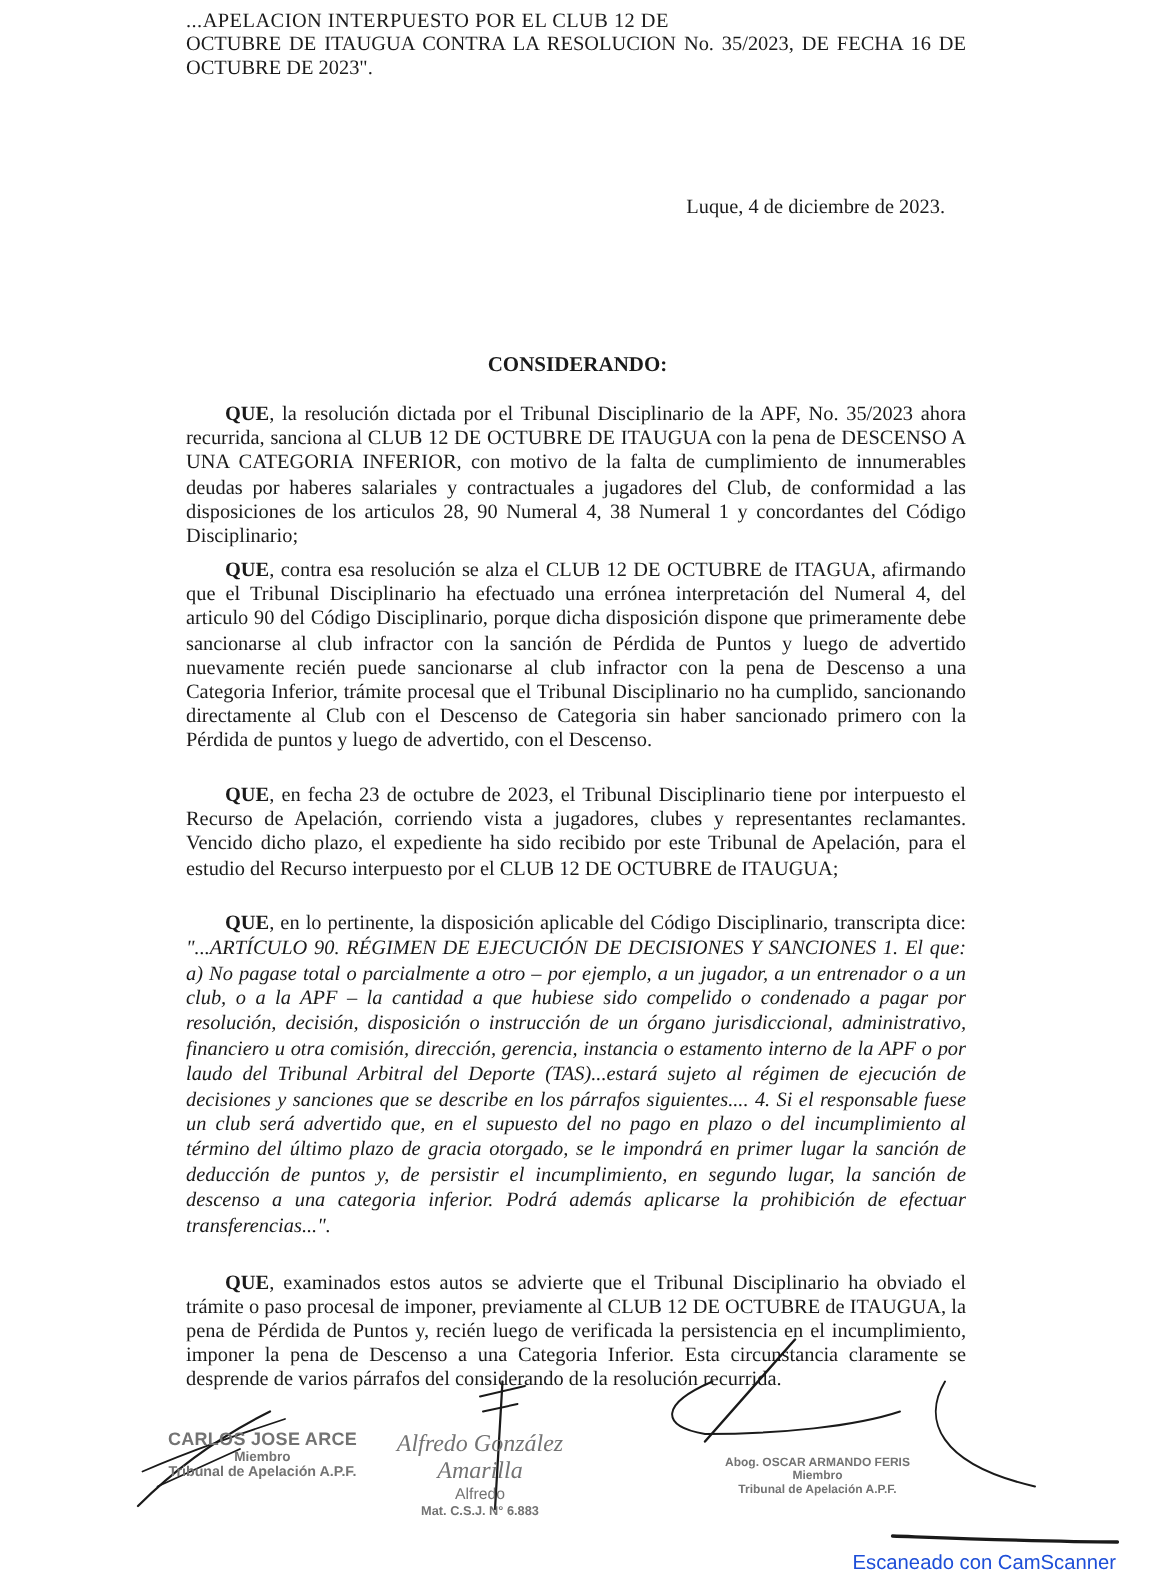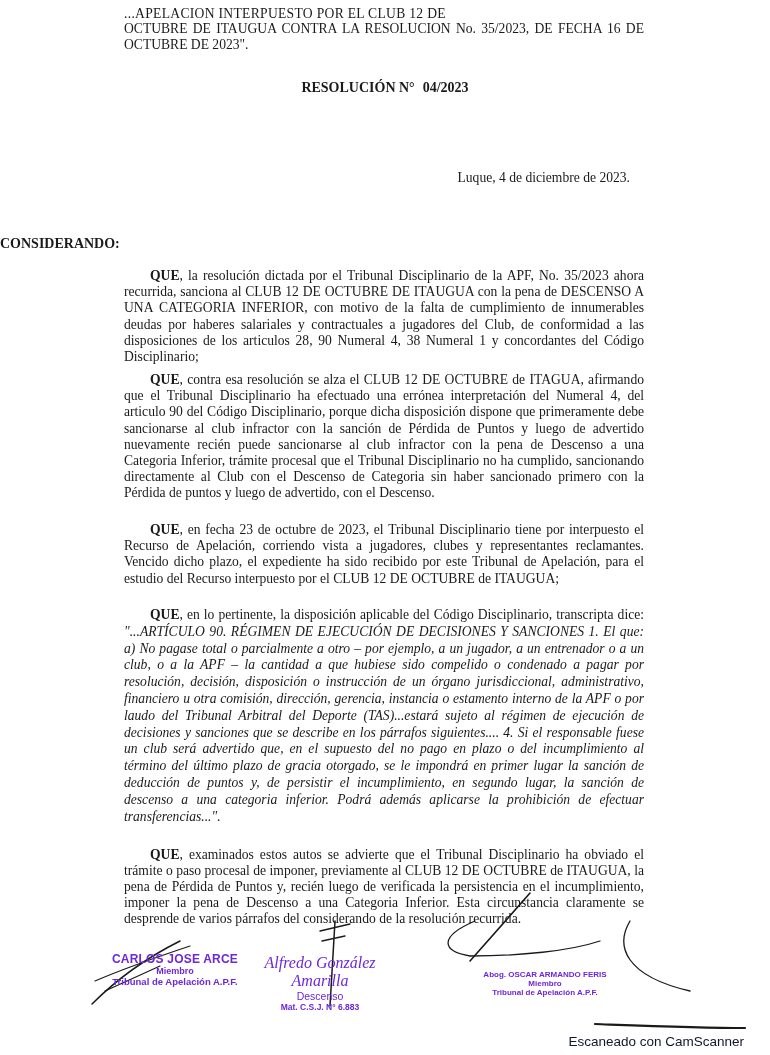--- a/index.html
+++ b/index.html
@@ -8,59 +8,56 @@
     background: #ffffff; position: relative;
     font-family: "Liberation Serif", "DejaVu Serif", serif;
     color: #1a1a1a;
   }
   .page { position: absolute; left: 0; top: 16px; width: 770px; height: 1055px; }
   .blk { position: absolute; left: 124px; width: 520px; font-size: 13.6px; line-height: 16.2px; text-align: justify; }
   .cut-line { position: absolute; left: 124px; top: -10px; width: 520px; font-size: 13.6px; line-height: 16px; letter-spacing: 0.3px; }
   .top-title { top: 5px; }
   .res-title { position: absolute; top: 64px; left: 0; width: 770px; text-align: center; font-weight: bold; font-size: 14px; }
   .res-title .num { margin-left: 8px; }
-  .place-date { position: absolute; top: 114px; right: 140px; font-size: 13.6px; margin-top: 40px; }
+  .place-date { position: absolute; top: 114px; right: 140px; font-size: 13.6px; }
   .indent { text-indent: 26px; }
   .bold { font-weight: bold; }
   .ital { font-style: italic; }
-  .section-title { position: absolute; top: 220px; left: 0; width: 770px; font-weight: bold; font-size: 14px; }
+  .section-title { position: absolute; top: 220px; left: 0; width: 770px; text-align: center; font-weight: bold; font-size: 14px; }
   .p-visto { top: 154px; }
   .p1 { top: 252px; }
   .p2 { top: 356px; }
   .p3 { top: 506px; }
   .p4 { top: 591px; line-height: 16.8px; }
   .p5 { top: 831px; line-height: 16px; }
-  .sig { position: absolute; font-family: "Liberation Sans", "DejaVu Sans", sans-serif; text-align: center; font-weight: bold; color: #6d28d9; }
+  .sig { position: absolute; font-family: "Liberation Sans", "DejaVu Sans", sans-serif; text-align: center; font-weight: bold; color: #737373; }
   .sig1 { left: 100px; top: 936px; width: 150px; }
   .sig1 .n { font-size: 12px; letter-spacing: 0.2px; }
   .sig1 .r { font-size: 9px; }
   .sig1 .o { font-size: 9.5px; }
   .sig2 { left: 255px; top: 938px; width: 130px; }
   .sig2 .n { font-family: "Liberation Serif", serif; font-style: italic; font-weight: normal; font-size: 16px; }
   .sig2 .r { font-size: 10.5px; font-weight: normal; }
   .sig2 .o { font-size: 8.5px; }
   .sig3 { left: 470px; top: 954px; width: 150px; }
   .sig3 .n { font-size: 8px; }
   .sig3 .r { font-size: 8px; }
   .sig3 .o { font-size: 8px; }
   .scribbles { position: absolute; left: 0; top: 0; width: 770px; height: 1055px; pointer-events: none; }
-  .cam { position: absolute; right: 26px; top: 1018px; font-family: "Liberation Sans", "DejaVu Sans", sans-serif; font-size: 13.5px; color: #0f172a; }
+  .cam { position: absolute; right: 26px; top: 1018px; font-family: "Liberation Sans", "DejaVu Sans", sans-serif; font-size: 13.5px; color: #1d4ed8; }
   .bottom-strip { position: absolute; left: 0; top: 1047px; width: 770px; height: 8px; background: #f2f2f2; }
 </style>
 </head>
 <body>
 
 <div class="page">
 
   <div class="cut-line">...APELACION INTERPUESTO POR EL CLUB 12 DE</div>
   <div class="blk top-title">OCTUBRE DE ITAUGUA CONTRA LA RESOLUCION No. 35/2023, DE FECHA 16 DE OCTUBRE DE 2023".</div>
 
-  <div class="res-title">
-    <span>RESOLUCIÓN N°</span><span class="num">04/2023</span>
-  </div>
 
   <div class="place-date">Luque, 4 de diciembre de 2023.</div>
 
 
   <div class="section-title">CONSIDERANDO:</div>
 
   <div class="blk p1 indent">
     <span class="bold">QUE</span><span>, la resolución dictada por el Tribunal Disciplinario de la APF, No. 35/2023 ahora recurrida, sanciona al CLUB 12 DE OCTUBRE DE ITAUGUA con la pena de DESCENSO A UNA CATEGORIA INFERIOR, con motivo de la falta de cumplimiento de innumerables deudas por haberes salariales y contractuales a jugadores del Club, de conformidad a las disposiciones de los articulos 28, 90 Numeral 4, 38 Numeral 1 y concordantes del Código Disciplinario;</span>
   </div>
 
@@ -95,21 +92,21 @@
   </svg>
 
   <div class="sig sig1">
     <div class="n">CARLOS JOSE ARCE</div>
     <div class="r">Miembro</div>
     <div class="o">Tribunal de Apelación A.P.F.</div>
   </div>
 
   <div class="sig sig2">
     <div class="n">Alfredo González Amarilla</div>
-    <div class="r">Descenso</div>
+    <div class="r">Alfredo</div>
     <div class="o">Mat. C.S.J. N° 6.883</div>
   </div>
 
   <div class="sig sig3">
     <div class="n">Abog. OSCAR ARMANDO FERIS</div>
     <div class="r">Miembro</div>
     <div class="o">Tribunal de Apelación A.P.F.</div>
   </div>
 
   <div class="cam">Escaneado con CamScanner</div>

